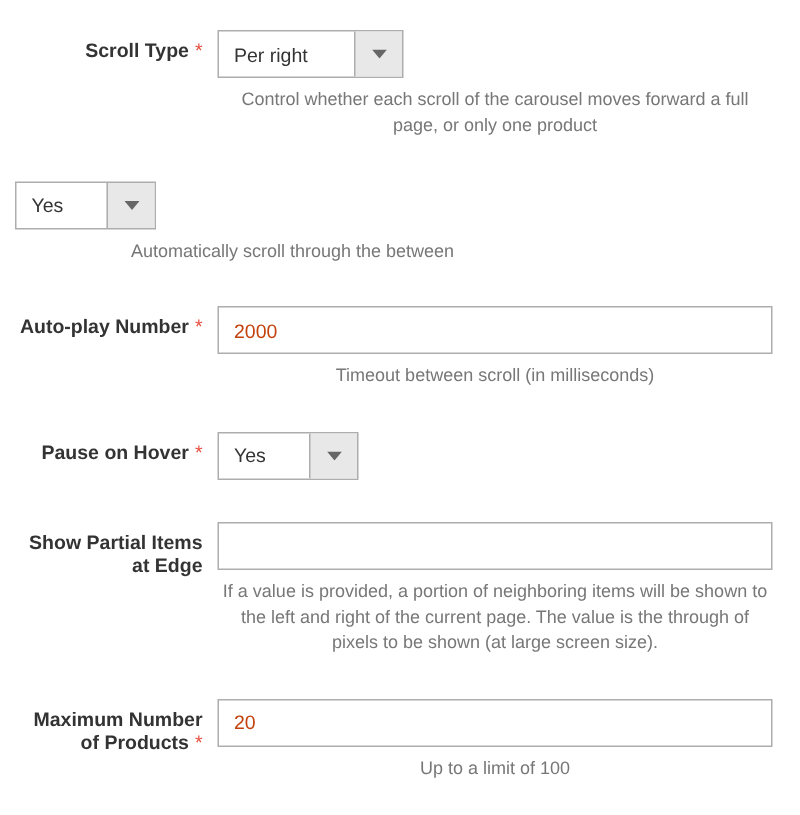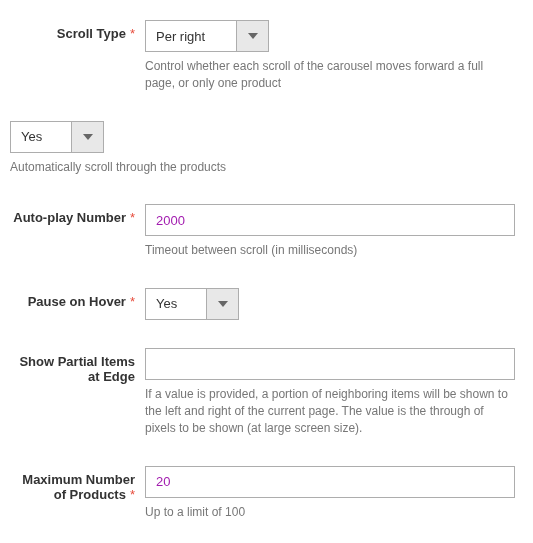--- a/index.html
+++ b/index.html
@@ -63,27 +63,28 @@
   height: 6px;
   fill: #666;
 }
 .text-input {
   width: 100%;
   height: 32px;
   border: 1px solid #adadad;
   padding: 6px 10px;
   font-size: 13px;
   font-family: inherit;
-  color: #a21caf;
+  color: #c2410c;
 }
 .help {
   color: #777;
   font-size: 12px;
   margin-top: 6px;
   line-height: 1.45;
+  text-align: center;
 }
 </style>
 </head>
 <body>
 
 <div class="field">
   <div class="label-col">
     <span>Scroll Type</span><span class="asterisk">*</span>
   </div>
   <div class="input-col">
@@ -102,21 +103,21 @@
 <div class="field">
   <div class="input-col">
     <div class="select-wrap">
       <div class="select-value">Yes</div>
       <div class="select-btn">
         <svg viewBox="0 0 10 6">
             <path d="M0 0 L5 6 L10 0 Z"></path>
           </svg>
       </div>
     </div>
-    <div class="help">Automatically scroll through the products</div>
+    <div class="help">Automatically scroll through the between</div>
   </div>
 </div>
 
 <div class="field">
   <div class="label-col">
     <span>Auto-play Number</span><span class="asterisk">*</span>
   </div>
   <div class="input-col">
     <input type="text" class="text-input" value="2000" style="">
     <div class="help">Timeout between scroll (in milliseconds)</div>

